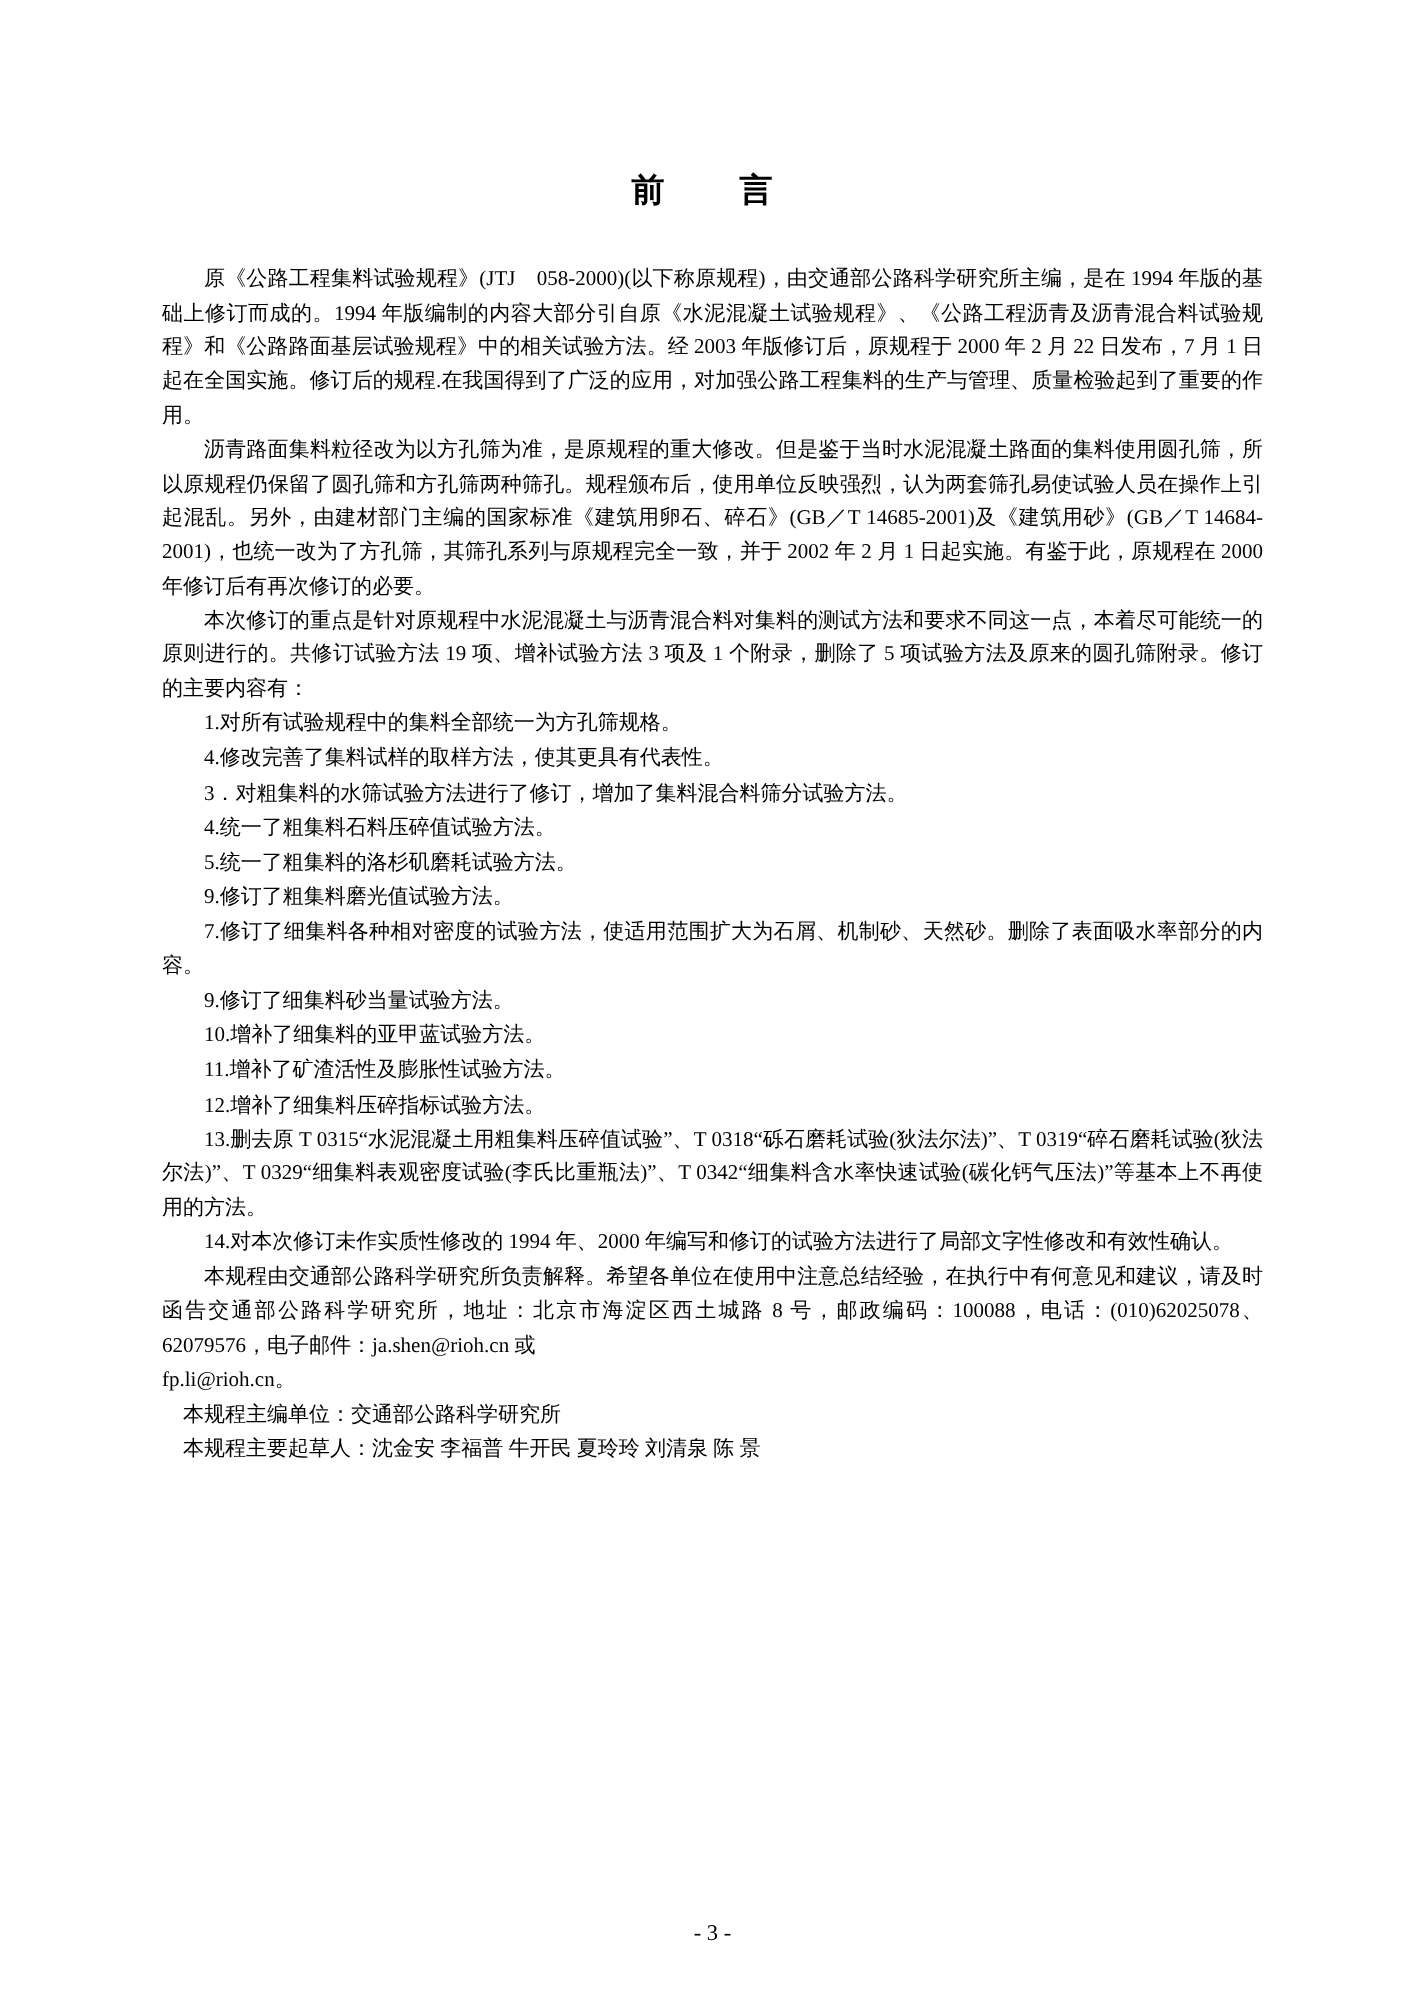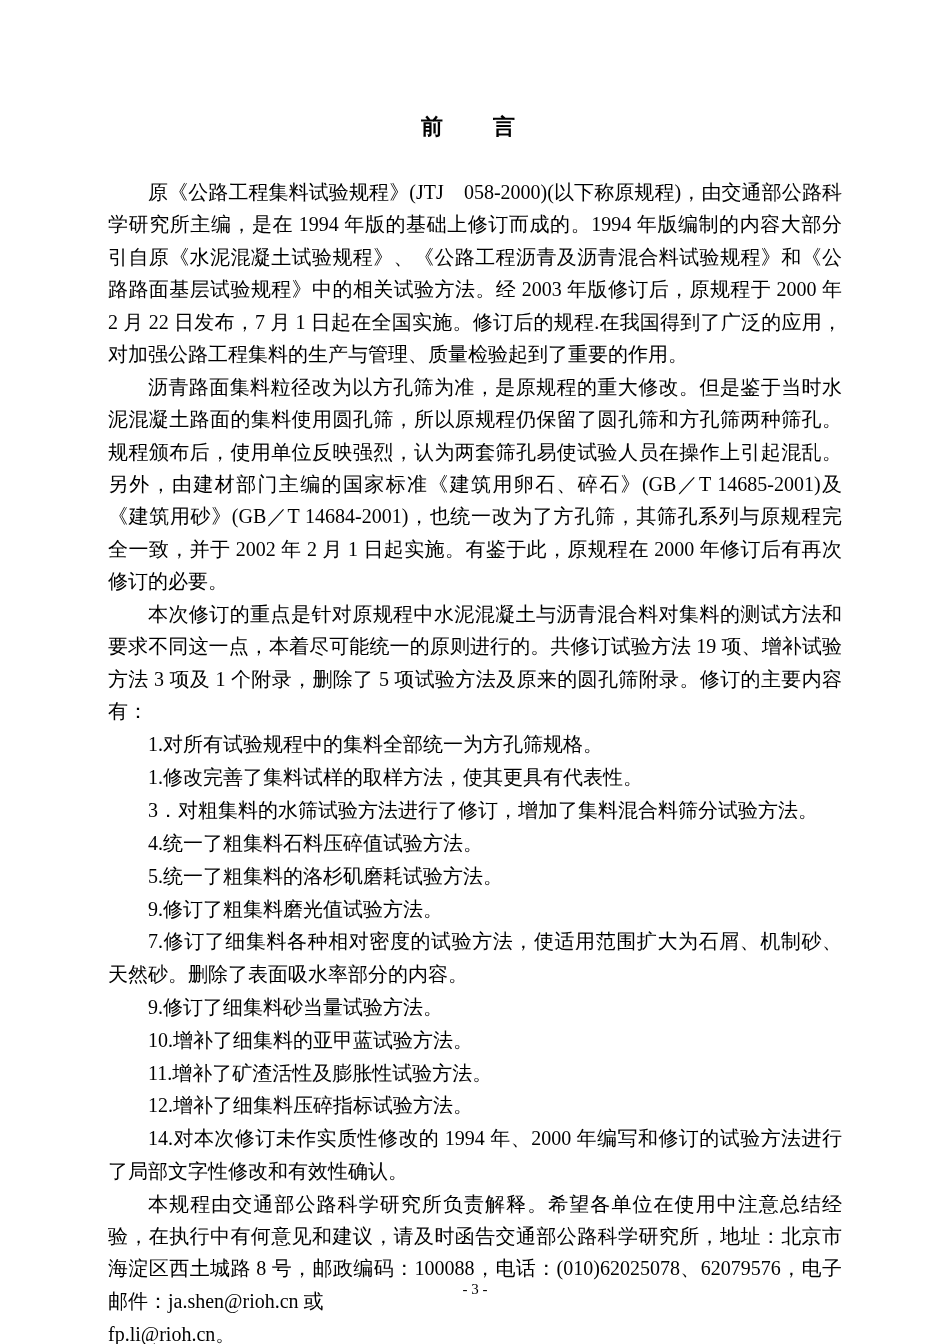--- a/index.html
+++ b/index.html
@@ -24,21 +24,21 @@
   .doc-title {
     text-align: center;
     font-size: 22px;
     font-weight: bold;
     letter-spacing: 14px;
     margin: 0 0 34px 0;
     font-family: "Liberation Serif", "DejaVu Serif", serif;
   }
   .body-text p {
     margin: 0 0 0.5px 0;
-    font-size: 20px;
+    font-size: 14px;
     line-height: 1.62;
     text-align: justify;
     text-justify: inter-ideograph;
     text-indent: 2em;
   }
   .body-text p.noindent {
     text-indent: 0;
   }
   .body-text p.item {
     text-indent: 2em;
@@ -60,30 +60,31 @@
 
 <div class="page">
 
   <h1 class="doc-title">前　言</h1>
 
   <div class="body-text">
     <p>原《公路工程集料试验规程》(JTJ　058-2000)(以下称原规程)，由交通部公路科学研究所主编，是在 1994 年版的基础上修订而成的。1994 年版编制的内容大部分引自原《水泥混凝土试验规程》、《公路工程沥青及沥青混合料试验规程》和《公路路面基层试验规程》中的相关试验方法。经 2003 年版修订后，原规程于 2000 年 2 月 22 日发布，7 月 1 日起在全国实施。修订后的规程.在我国得到了广泛的应用，对加强公路工程集料的生产与管理、质量检验起到了重要的作用。</p>
     <p>沥青路面集料粒径改为以方孔筛为准，是原规程的重大修改。但是鉴于当时水泥混凝土路面的集料使用圆孔筛，所以原规程仍保留了圆孔筛和方孔筛两种筛孔。规程颁布后，使用单位反映强烈，认为两套筛孔易使试验人员在操作上引起混乱。另外，由建材部门主编的国家标准《建筑用卵石、碎石》(GB／T 14685-2001)及《建筑用砂》(GB／T 14684-2001)，也统一改为了方孔筛，其筛孔系列与原规程完全一致，并于 2002 年 2 月 1 日起实施。有鉴于此，原规程在 2000 年修订后有再次修订的必要。</p>
     <p>本次修订的重点是针对原规程中水泥混凝土与沥青混合料对集料的测试方法和要求不同这一点，本着尽可能统一的原则进行的。共修订试验方法 19 项、增补试验方法 3 项及 1 个附录，删除了 5 项试验方法及原来的圆孔筛附录。修订的主要内容有：</p>
     <p class="item">1.对所有试验规程中的集料全部统一为方孔筛规格。</p>
-    <p class="item">1.修改完善了集料试样的取样方法，使其更具有代表性。</p>
+    <p class="item">4.修改完善了集料试样的取样方法，使其更具有代表性。</p>
     <p class="item">3．对粗集料的水筛试验方法进行了修订，增加了集料混合料筛分试验方法。</p>
     <p class="item">4.统一了粗集料石料压碎值试验方法。</p>
     <p class="item">5.统一了粗集料的洛杉矶磨耗试验方法。</p>
     <p class="item">9.修订了粗集料磨光值试验方法。</p>
     <p class="item">7.修订了细集料各种相对密度的试验方法，使适用范围扩大为石屑、机制砂、天然砂。删除了表面吸水率部分的内容。</p>
     <p class="item">9.修订了细集料砂当量试验方法。</p>
     <p class="item">10.增补了细集料的亚甲蓝试验方法。</p>
     <p class="item">11.增补了矿渣活性及膨胀性试验方法。</p>
     <p class="item">12.增补了细集料压碎指标试验方法。</p>
+    <p class="item">13.删去原 T 0315“水泥混凝土用粗集料压碎值试验”、T 0318“砾石磨耗试验(狄法尔法)”、T 0319“碎石磨耗试验(狄法尔法)”、T 0329“细集料表观密度试验(李氏比重瓶法)”、T 0342“细集料含水率快速试验(碳化钙气压法)”等基本上不再使用的方法。</p>
     <p class="item">14.对本次修订未作实质性修改的 1994 年、2000 年编写和修订的试验方法进行了局部文字性修改和有效性确认。</p>
     <p>本规程由交通部公路科学研究所负责解释。希望各单位在使用中注意总结经验，在执行中有何意见和建议，请及时函告交通部公路科学研究所，地址：北京市海淀区西土城路 8 号，邮政编码：100088，电话：(010)62025078、62079576，电子邮件：ja.shen@rioh.cn 或</p>
     <p class="noindent">fp.li@rioh.cn。</p>
     <p class="tight">本规程主编单位：交通部公路科学研究所</p>
     <p class="tight">本规程主要起草人：沈金安  李福普  牛开民  夏玲玲  刘清泉  陈  景</p>
   </div>
 
   <div class="footer">- 3 -</div>
 
 </div>

